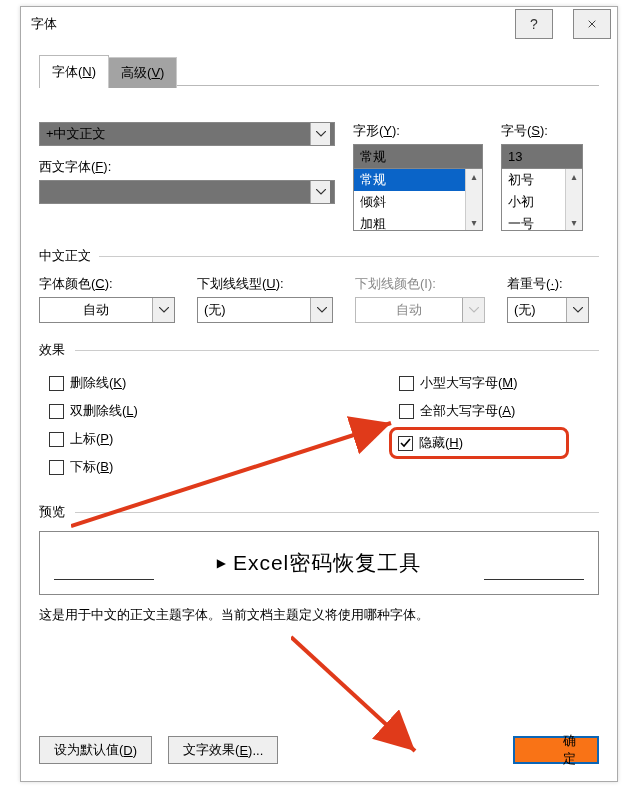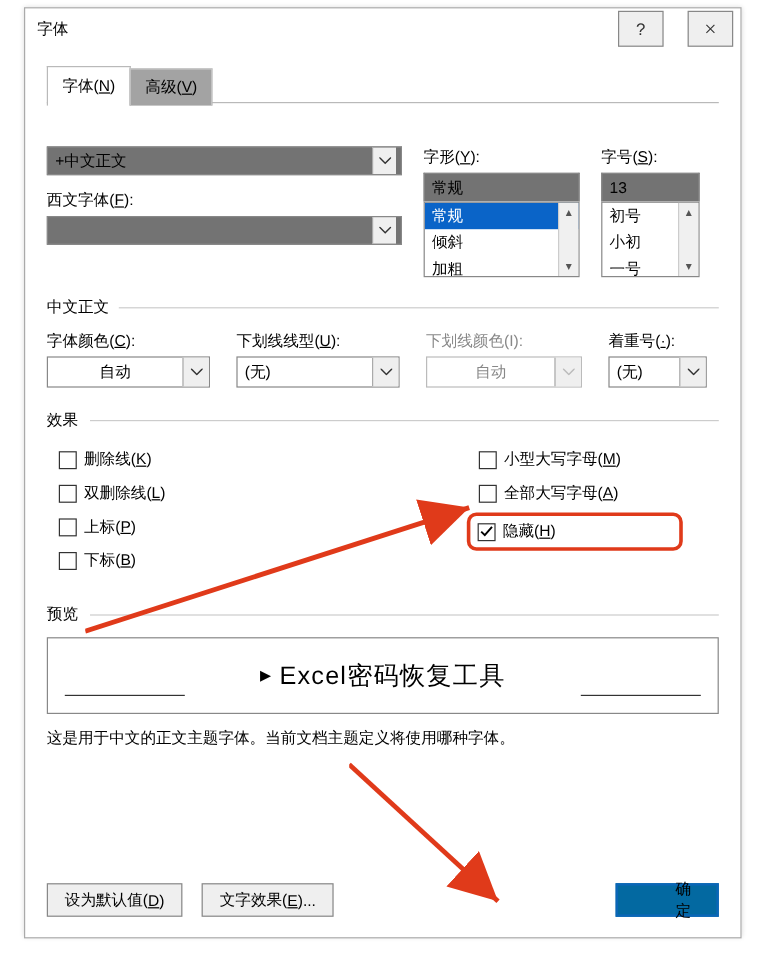--- a/index.html
+++ b/index.html
@@ -262,21 +262,21 @@
     padding: 0 14px;
     border:1px solid #888;
     background:#efefef;
     font-size:13px;
     display:flex;
     align-items:center;
     justify-content:center;
   }
   .btn.primary {
     border: 2px solid #0b66b7;
-    background:#0369a1;
+    background:#f97316;
     padding-left:48px;
   }
 
   
   .arrowline {
     position:absolute;
     pointer-events:none;
   }
 </style>
 </head>

